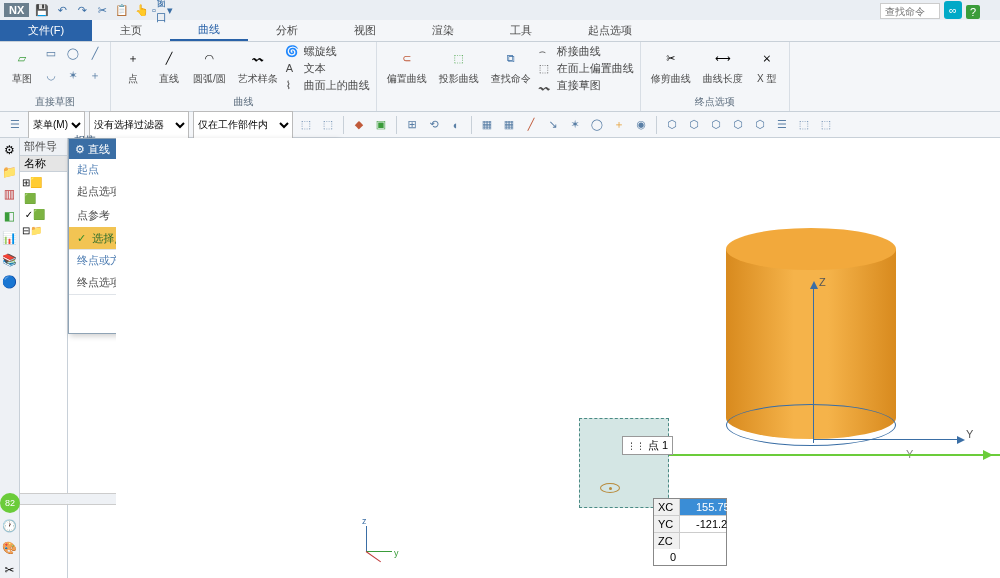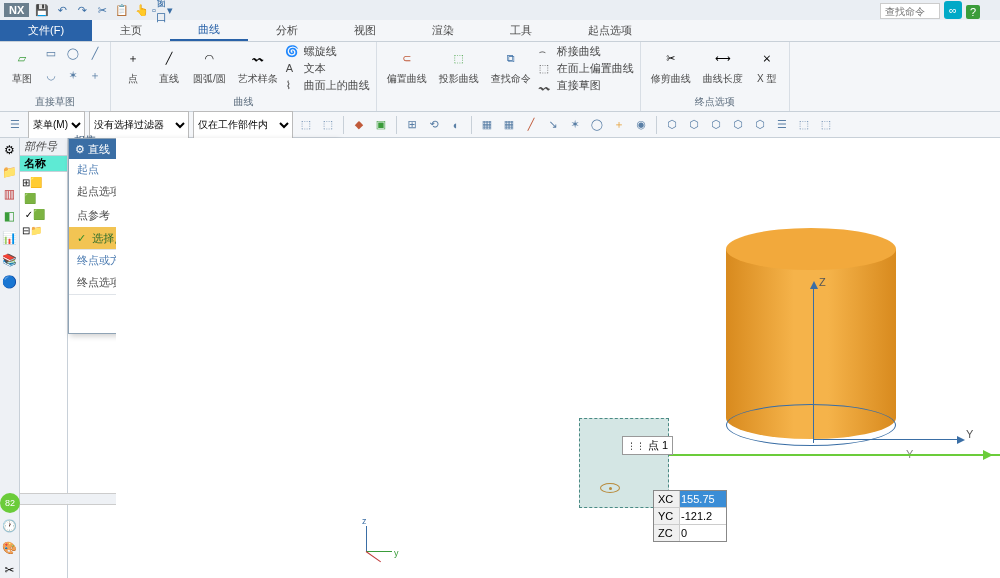--- a/index.html
+++ b/index.html
@@ -41,22 +41,22 @@
 .tbar2 select { height: 28px; font-size: 10px; border: 1px solid #bbb; background: #fff; }
 .tbar2 .ticn { width: 18px; height: 18px; display: flex; align-items: center; justify-content: center; cursor: pointer; color: #5a7fa6; }
 .tbar2 .sep { width: 1px; height: 18px; background: #c8d0d8; margin: 0 2px; }
 
 
 .main { position: absolute; top: 138px; left: 0; right: 0; bottom: 0; display: flex; }
 .leftbar { width: 20px; background: #eef1f5; border-right: 1px solid #c8d0d8; display: flex; flex-direction: column; align-items: center; gap: 6px; padding-top: 4px; }
 .leftbar .lbicn { width: 16px; height: 16px; cursor: pointer; display: flex; align-items: center; justify-content: center; font-size: 12px; }
 
 .navpanel { width: 48px; background: #fff; border-right: 1px solid #c8d0d8; }
-.navpanel .nhead { height: 18px; background: #eef1f5; display: flex; align-items: center; padding: 0 4px; font-size: 10px; color: #4a4a4a; border-bottom: 1px solid #c8d0d8; font-style: italic; }
-.navpanel .nsub { height: 16px; background: #5eead4; display: flex; align-items: center; padding: 0 4px; font-size: 10px; border-bottom: 1px solid #c8d0d8; font-weight: bold; }
+.navpanel .nhead { height: 18px; background: #eef1f5; display: flex; align-items: center; padding: 0 4px; font-size: 10px; color: #4a4a4a; border-bottom: 1px solid #c8d0d8; }
+.navpanel .nsub { height: 16px; background: #e5e5e5; display: flex; align-items: center; padding: 0 4px; font-size: 10px; border-bottom: 1px solid #c8d0d8; }
 .navpanel .ntree { padding: 2px; }
 .navpanel .ntree .nrow { display: flex; align-items: center; gap: 2px; height: 16px; font-size: 10px; }
 .navpanel .bp { height: 18px; background: #dde6ef; border-top: 1px solid #c8d0d8; display: flex; align-items: center; justify-content: space-between; padding: 0 6px; font-size: 10px; color: #3a5a7c; cursor: pointer; }
 
 
 .dialog { position: absolute; left: 68px; top: 0; width: 270px; background: #fff; border: 1px solid #8fa3b5; box-shadow: 2px 2px 6px rgba(0,0,0,0.2); }
 .dialog .dtitle { height: 20px; background: #3a6ea5; color: #fff; display: flex; align-items: center; padding: 0 6px; justify-content: space-between; }
 .dialog .dtitle .dticons { display: flex; gap: 6px; }
 .dialog .dsec { border-bottom: 1px solid #e0e4e9; }
 .dialog .dsechead { height: 20px; display: flex; align-items: center; justify-content: space-between; padding: 0 8px; color: #4a7ab0; cursor: pointer; }
@@ -80,25 +80,25 @@
 .axis-y-world::after { content: ''; position: absolute; right: -6px; top: -3px; border: 4px solid transparent; border-left: 8px solid #3a6ea5; }
 .zlbl { position: absolute; left: 703px; top: 138px; color: #555; }
 .ylbl { position: absolute; left: 850px; top: 290px; color: #555; }
 .ylbl2 { position: absolute; left: 790px; top: 310px; color: #888; }
 .greenline { position: absolute; left: 510px; top: 316px; width: 470px; height: 2px; background: #6bcc3a; }
 .greenarrow { position: absolute; right: 2px; top: 312px; border: 5px solid transparent; border-left: 10px solid #6bcc3a; }
 .dimbox { position: absolute; left: 463px; top: 280px; width: 90px; height: 90px; background: #d4e6e4; border: 1px dashed #4a8a84; }
 .dimbox .dimellipse { width: 20px; height: 10px; border: 1px solid #b88a3a; border-radius: 50%; position: absolute; left: 20px; bottom: 14px; }
 .dimbox .dimellipse::after { content: ''; position: absolute; left: 8px; top: 3px; width: 3px; height: 3px; background: #b88a3a; border-radius: 50%; }
 .ptlabel { position: absolute; left: 506px; top: 298px; background: #fff; border: 1px solid #999; padding: 1px 4px; display: flex; align-items: center; gap: 3px; }
-.coordbox { position: absolute; left: 537px; top: 352px; background: #fff; border: 1px solid #888; }
+.coordbox { position: absolute; left: 537px; top: 360px; background: #fff; border: 1px solid #888; }
 .coordbox .crow { display: flex; border-bottom: 1px solid #ccc; }
-.coordbox .crow:last-child { border-bottom: none; }
+.coordbox .crow:last-child { border-bottom: none; flex-direction: column; }
 .coordbox .clbl { width: 26px; padding: 2px 4px; background: #f0f0f0; border-right: 1px solid #ccc; }
-.coordbox .cval { width: 46px; padding: 2px 1px; text-align: left; }
+.coordbox .cval { width: 46px; padding: 2px 16px; text-align: left; }
 .coordbox .crow.active .cval { background: #3a8dd6; color: #fff; }
 .triad { position: absolute; left: 242px; bottom: 18px; width: 40px; height: 40px; }
 .triad .tz { position: absolute; left: 8px; bottom: 8px; width: 1px; height: 26px; background: #3a6ea5; }
 .triad .ty { position: absolute; left: 8px; bottom: 8px; width: 26px; height: 1px; background: #3a9c3a; }
 .triad .tx { position: absolute; left: 8px; bottom: 8px; width: 18px; height: 1px; background: #c03a3a; transform: rotate(35deg); transform-origin: left; }
 .watermark { position: absolute; left: 420px; top: 100px; color: #c8c8c8; font-size: 38px; font-weight: bold; font-family: Georgia, serif; letter-spacing: 1px; pointer-events: none; }
 .watermark .sub { font-size: 16px; color: #d8d8d8; display: block; margin-left: 4px; margin-top: -8px; }
 .badge71 { position: absolute; left: 0; top: 355px; width: 20px; height: 20px; background: #6bcc3a; border-radius: 50%; color: #fff; display: flex; align-items: center; justify-content: center; font-size: 9px; }
 .scrollbararea { position: absolute; left: 20px; top: 355px; width: 196px; height: 12px; background: #eef1f5; border-top: 1px solid #ccc; border-bottom: 1px solid #ccc; }
 </style>

